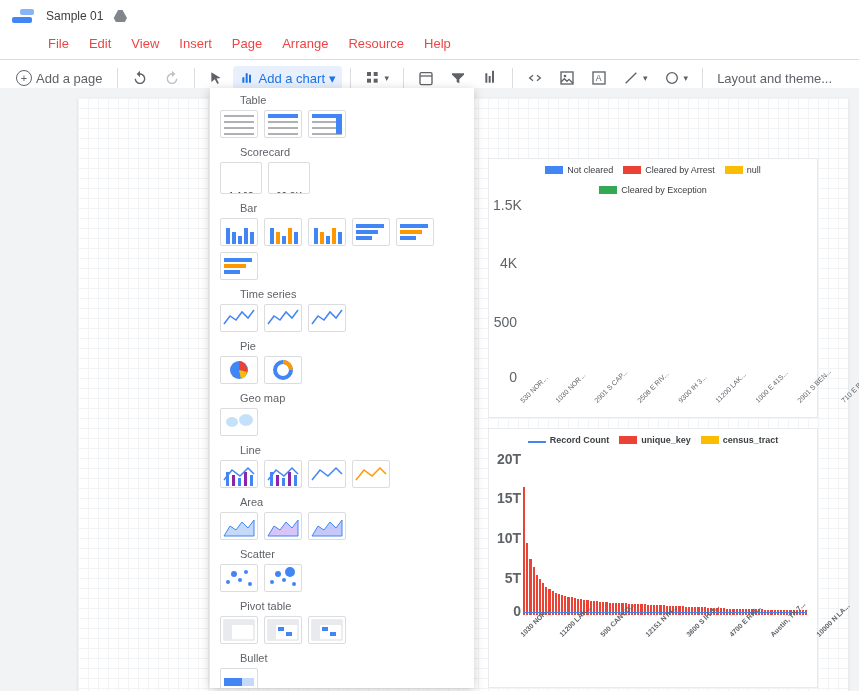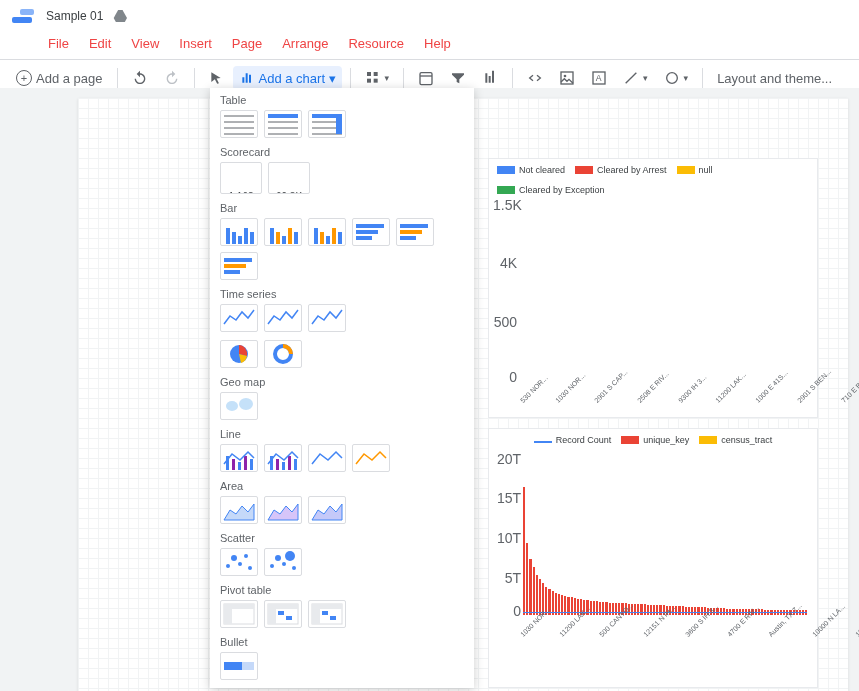--- a/index.html
+++ b/index.html
@@ -24,39 +24,39 @@
 .tool-btn.active { background: #e8f0fe; color: #1a73e8; }
 .tool-sep { width: 1px; height: 20px; background: #dadce0; margin: 0 4px; }
 .add-page { color: #5f6368; display: flex; align-items: center; gap: 4px; }
 .add-page-icon { width: 16px; height: 16px; border: 1px solid #5f6368; border-radius: 50%; display: flex; align-items: center; justify-content: center; font-size: 11px; }
 
 
 .chart-dropdown { position: absolute; left: 210px; top: 88px; width: 264px; background: #fff; box-shadow: 0 2px 10px rgba(0,0,0,0.2); z-index: 100; max-height: 600px; overflow-y: auto; padding-bottom: 8px; }
 .chart-dropdown::-webkit-scrollbar { width: 8px; }
 .chart-dropdown::-webkit-scrollbar-thumb { background: #bdc1c6; border-radius: 4px; }
 .chart-section { padding: 6px 10px 2px; }
-.chart-section-title { font-size: 11px; color: #5f6368; margin-bottom: 4px; }
+.chart-section-title { font-size: 11px; color: #5f6368; margin-bottom: 4px; margin-left: 20px; }
 .chart-thumbs { display: flex; gap: 6px; flex-wrap: wrap; }
 .chart-thumb { width: 38px; height: 28px; border: 1px solid #dadce0; border-radius: 2px; display: flex; align-items: center; justify-content: center; cursor: pointer; position: relative; overflow: hidden; background: #fff; }
 .chart-thumb.scorecard { width: 42px; height: 32px; flex-direction: column; font-size: 7px; color: #5f6368; }
 .chart-thumb.scorecard .sc-label { font-size: 5px; }
 .chart-thumb.scorecard .sc-val { font-size: 10px; color: #3c4043; margin-top: 31px; }
 
 
 .canvas-wrap { position: absolute; top: 88px; left: 0; right: 0; bottom: 0; background: #f1f3f4; overflow: hidden; }
 .canvas { position: absolute; left: 78px; top: 10px; width: 770px; height: 900px; background: #fff; box-shadow: 0 1px 3px rgba(0,0,0,0.1);
   background-image: linear-gradient(#f1f3f4 1px, transparent 1px), linear-gradient(90deg, #f1f3f4 1px, transparent 1px);
   background-size: 10px 10px; }
 
 
 .chart-box { position: absolute; background: #fff; border: 1px solid #e8eaed; }
 .chart1 { left: 410px; top: 60px; width: 330px; height: 260px; }
-.chart2 { left: 410px; top: 330px; width: 330px; height: 260px; }
-
-.legend { display: flex; flex-wrap: wrap; gap: 10px; padding: 6px 8px; font-size: 9px; color: #3c4043; }
+.chart2 { left: 410px; top: 330px; width: 330px; height: 260px; font-weight: bold; }
+
+.legend { display: flex; flex-wrap: wrap; gap: 10px; padding: 6px 8px; font-size: 9px; color: #3c4043; justify-content: center; }
 .legend-item { display: flex; align-items: center; gap: 4px; }
 .legend-sw { width: 18px; height: 8px; }
 
 .chart-body { position: relative; height: 180px; margin: 0 10px 0 30px; }
 .y-axis { position: absolute; left: -26px; top: 0; bottom: 0; width: 24px; font-size: 14px; color: #5f6368; }
 .y-tick { position: absolute; right: 0; text-align: right; width: 24px; }
 .bars { position: absolute; left: 0; right: 0; bottom: 0; height: 100%; display: flex; align-items: flex-end; gap: 6px; }
 .bar-col { flex: 1; display: flex; flex-direction: column-reverse; }
 .bar-seg { width: 100%; }
 .x-labels { display: flex; margin: 4px 10px 0 30px; font-size: 7px; color: #5f6368; }
@@ -558,20 +558,21 @@
           </svg>
         </div>
         <div class="chart-thumb">
           <svg width="34" height="24">
             <polyline points="2,18 8,10 14,14 20,6 26,12 32,4" fill="none" stroke="#4285f4" stroke-width="1.5"></polyline>
           </svg>
         </div>
       </div>
     </div>
     <div class="chart-section">
+      <div class="chart-section-title">Pie</div>
       <div class="chart-thumbs">
         <div class="chart-thumb">
           <svg width="34" height="24">
             <circle cx="17" cy="12" r="9" fill="#4285f4"></circle>
             <path d="M17 12 L17 3 A9 9 0 0 1 25 14 Z" fill="#ea4335"></path>
             <path d="M17 12 L25 14 A9 9 0 0 1 19 21 Z" fill="#fbbc04"></path>
           </svg>
         </div>
         <div class="chart-thumb">
           <svg width="34" height="24">

